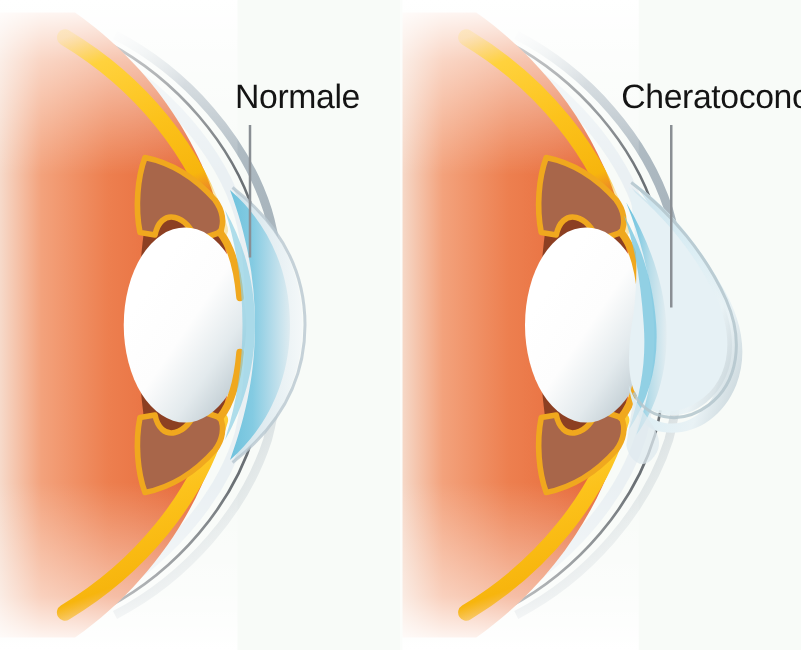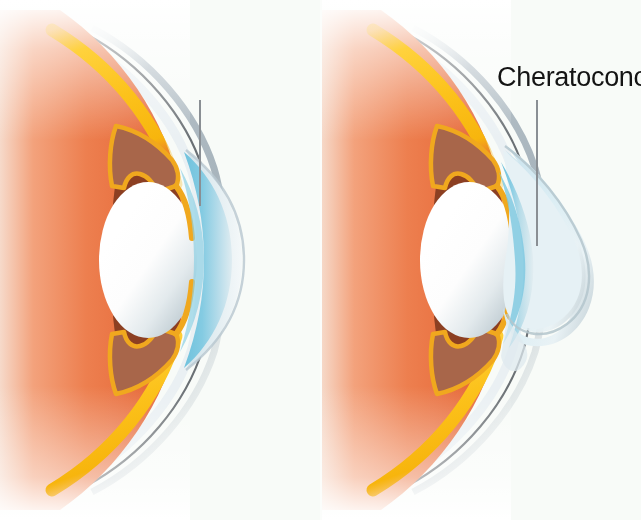--- a/index.html
+++ b/index.html
@@ -243,16 +243,17 @@
         <path d="M 184 146 C 216 170 244 204 260 240 C 274 272 270 306 246 324 C 222 342 194 334 186 314" fill="none" stroke="#b4c5cd" stroke-width="2.4" opacity="0.85"></path>
         <path d="M 186 318 C 198 338 216 352 200 368 C 192 376 182 368 180 356" fill="#dfeaef" opacity="0.75"></path>
 
         <line x1="216" y1="100" x2="216" y2="246" stroke="#8a8f94" stroke-width="2"></line>
       </g>
     </svg>
   </div>
 
   <div class="divider-gap"></div>
 
+  <div class="label-text" id="label-normal">Normale</div>
 
   <div class="label-text" id="label-kerato">Cheratocono</div>
 
 </div>
 
 </body></html>

